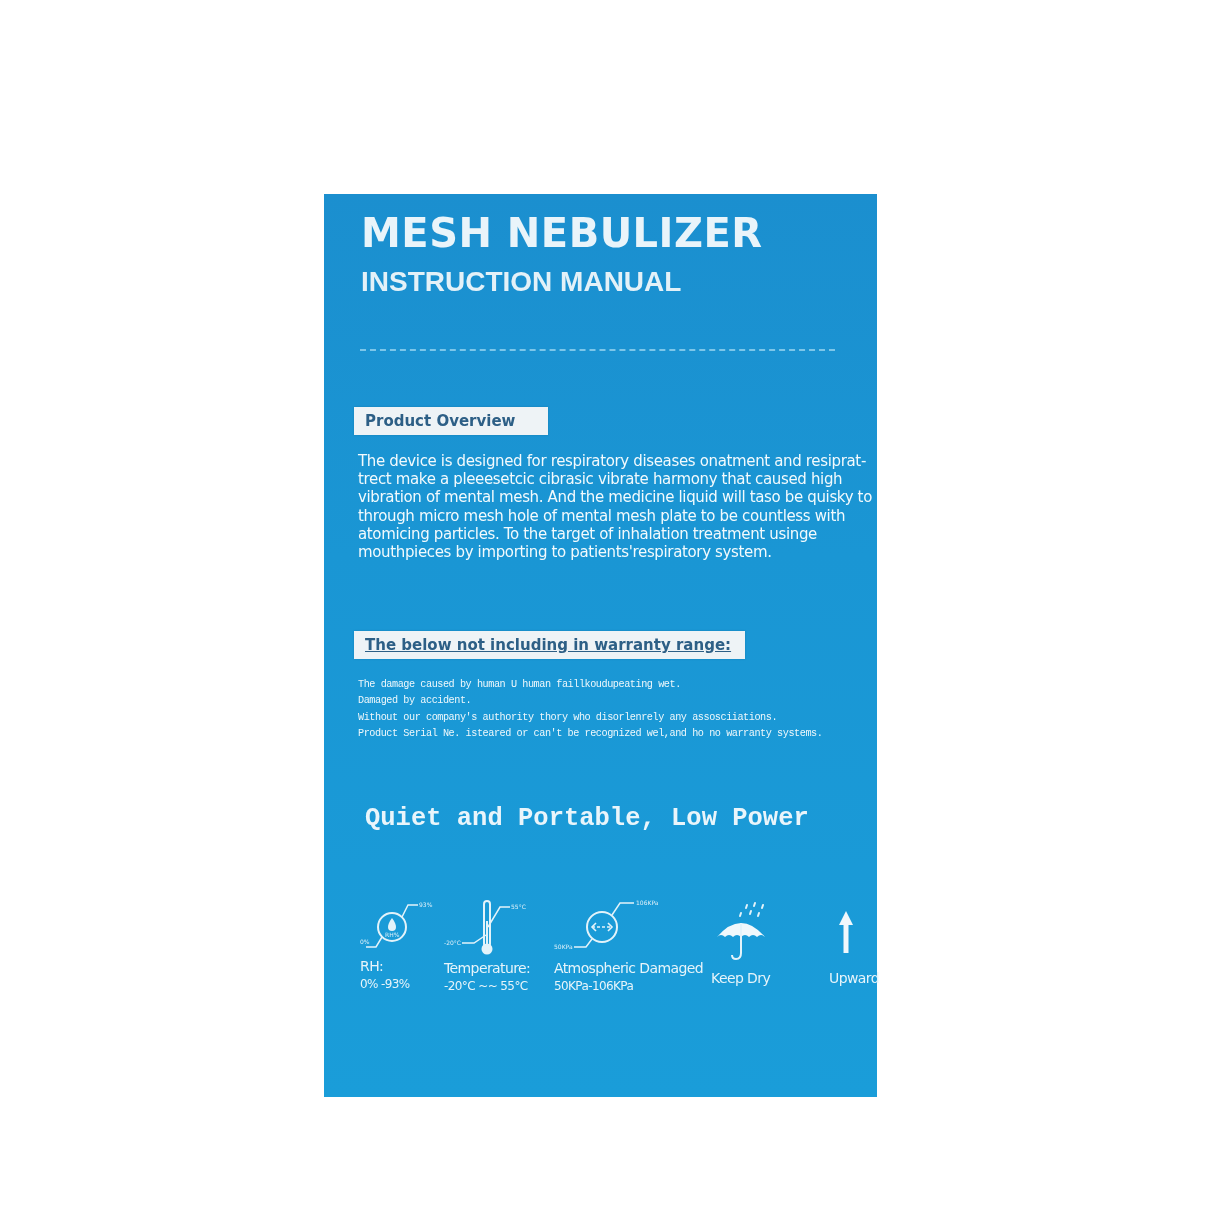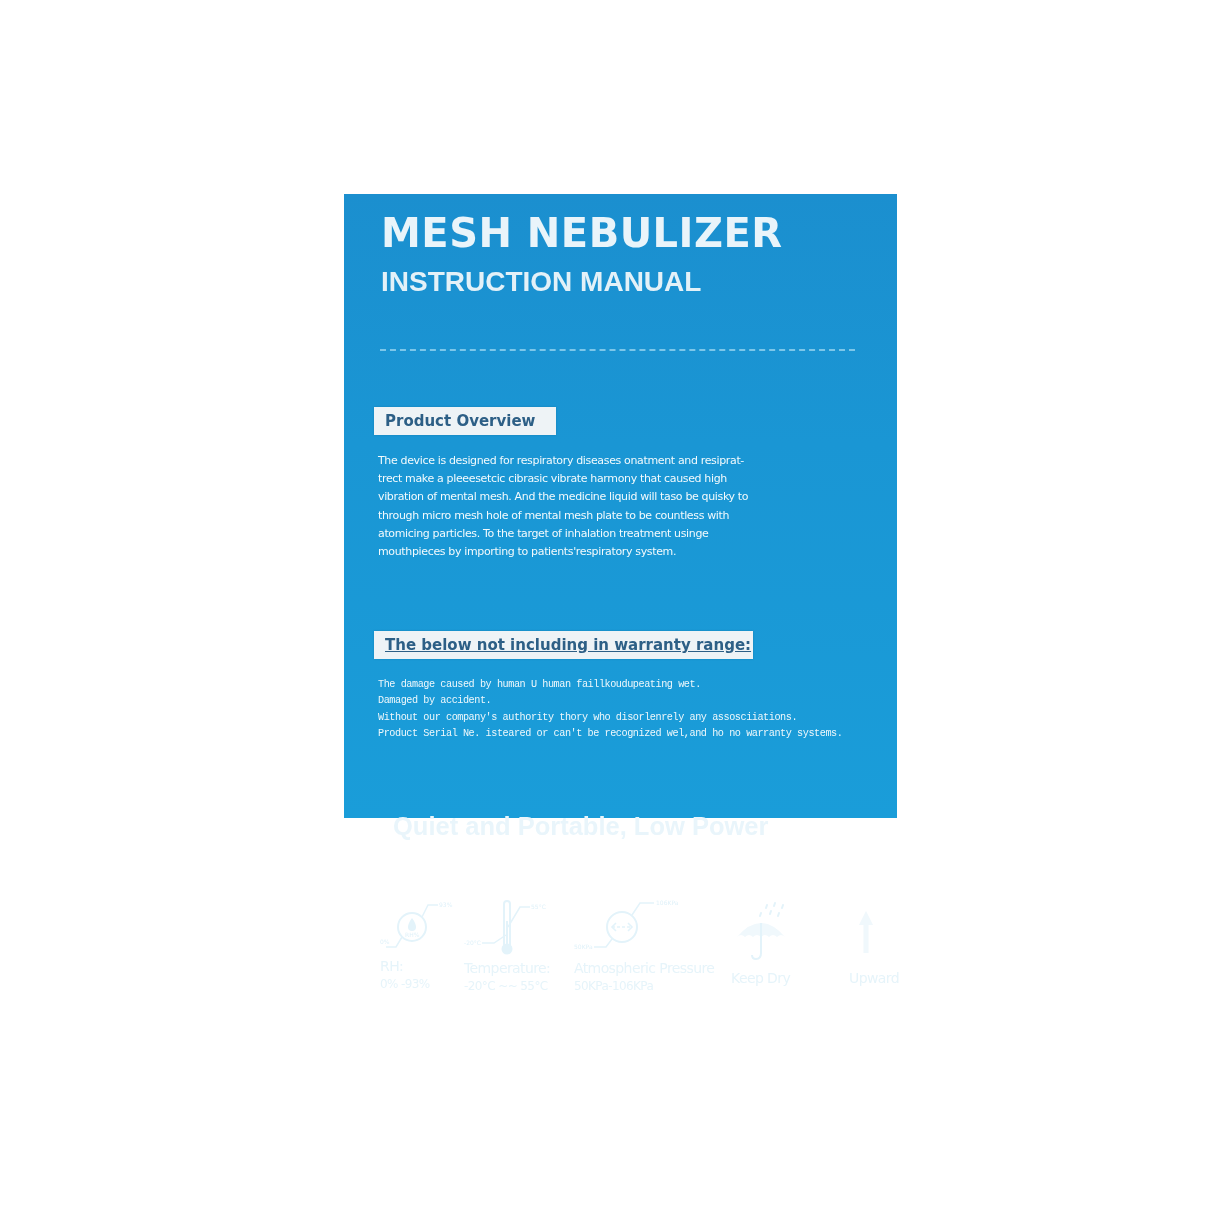--- a/index.html
+++ b/index.html
@@ -1,55 +1,55 @@
 <!DOCTYPE html>
 <html><head>
   <meta charset="utf-8">
   <style>
     html, body { margin: 0; padding: 0; background: #ffffff; }
     body { width: 1214px; height: 1214px; position: relative; overflow: hidden; font-family: "Liberation Sans", sans-serif; }
     .panel {
-      position: absolute; left: 344px; top: 194px; width: 553px; height: 624px;
+      position: absolute; left: 324px; top: 194px; width: 553px; height: 903px;
       background: linear-gradient(180deg, #1b8fcf 0%, #1a96d4 40%, #1a9dd9 100%);
       color: #eef8fc;
     }
     .title {
       position: absolute; left: 37px; top: 16px; margin: 0;
       font-family: "DejaVu Sans", sans-serif; font-weight: bold; font-size: 40px; letter-spacing: 0.5px;
       color: #e9f4fa; white-space: nowrap;
     }
     .subtitle {
       position: absolute; left: 37px; top: 72px; margin: 0;
       font-family: "Liberation Sans", sans-serif; font-size: 28px; color: #e3f1f8; white-space: nowrap;
     }
     .dash {
       position: absolute; left: 36px; top: 155px; width: 475px; height: 0;
       border-top: 2px dashed #8fd0ee; opacity: 0.85;
     }
     .section-label {
       position: absolute; left: 30px; background: #eef3f6; color: #2d5f86;
       font-family: "DejaVu Sans", sans-serif; font-weight: bold; font-size: 15px;
-      padding: 5px 16px 5px 11px; white-space: nowrap; box-shadow: 0 0 2px rgba(0,0,0,0.15);
+      padding: 5px 28px 5px 11px; white-space: nowrap; box-shadow: 0 0 2px rgba(0,0,0,0.15);
     }
     .overview-label { top: 213px; width: 155px; }
     .warranty-label { top: 437px; width: 352px; text-decoration: underline; }
     .overview-text {
       position: absolute; left: 34px; top: 258px; width: 490px;
-      font-family: "DejaVu Sans", sans-serif; font-size: 11px; line-height: 18.2px;
+      font-family: "DejaVu Sans", sans-serif; font-size: 15px; line-height: 18.2px;
       color: #f2fafd; letter-spacing: -0.35px;
     }
     .overview-text p { margin: 0; white-space: nowrap; }
     .warranty-list {
       position: absolute; left: 34px; top: 483px; width: 500px; margin: 0; padding: 0; list-style: none;
       font-family: Liberation Mono, monospace; font-size: 10.2px; line-height: 16.3px; color: #eef8fc; letter-spacing: -0.45px;
     }
     .warranty-list li { white-space: nowrap; }
     .tagline {
-      position: absolute; left: 37px; top: 606px; margin: 12px;
-      font-family: Liberation Sans, sans-serif; font-weight: bold; font-size: 25.5px; color: #e9f5fb; white-space: nowrap;
+      position: absolute; left: 37px; top: 606px; margin: 4px;
+      font-family: Liberation Mono, monospace; font-weight: bold; font-size: 25.5px; color: #e9f5fb; white-space: nowrap;
     }
     .spec { position: absolute; text-align: left; }
     .spec svg { display: block; }
     .spec-label {
       font-family: "DejaVu Sans", sans-serif; font-size: 14px; line-height: 18px; color: #e6f4fa;
       letter-spacing: -0.6px; white-space: nowrap;
     }
     .spec-value {
       font-family: "DejaVu Sans", sans-serif; font-size: 12px; line-height: 18px; color: #e6f4fa;
       letter-spacing: -0.6px; white-space: nowrap;
@@ -116,21 +116,21 @@
     <svg width="120" height="62" viewBox="0 0 120 62">
       <circle cx="48" cy="30" r="15" fill="none" stroke="#e3f3fa" stroke-width="2"></circle>
       <line x1="38" y1="30" x2="58" y2="30" stroke="#e3f3fa" stroke-width="1.6" stroke-dasharray="3 2"></line>
       <polyline points="42,26 38,30 42,34" fill="none" stroke="#e3f3fa" stroke-width="1.6"></polyline>
       <polyline points="54,26 58,30 54,34" fill="none" stroke="#e3f3fa" stroke-width="1.6"></polyline>
       <polyline points="58,18 66,6 80,6" fill="none" stroke="#e3f3fa" stroke-width="1.5"></polyline>
       <polyline points="38,42 32,50 20,50" fill="none" stroke="#e3f3fa" stroke-width="1.5"></polyline>
       <text x="82" y="8" class="icon-tiny">106KPa</text>
       <text x="0" y="52" class="icon-tiny">50KPa</text>
     </svg>
-    <div class="spec-label">Atmospheric Pressure</div>
+    <div class="spec-label">Atmospheric Damaged</div>
     <div class="spec-value">50KPa-106KPa</div>
   </div>
 
   <div class="spec" style="left:387px; top:703px;">
     <svg width="60" height="70" viewBox="0 0 60 70">
       <g stroke="#e3f3fa" stroke-width="2" stroke-linecap="round">
         <line x1="36" y1="8" x2="35" y2="11"></line>
         <line x1="44" y1="6" x2="43" y2="9"></line>
         <line x1="52" y1="8" x2="51" y2="11"></line>
         <line x1="30" y1="16" x2="29" y2="19"></line>

